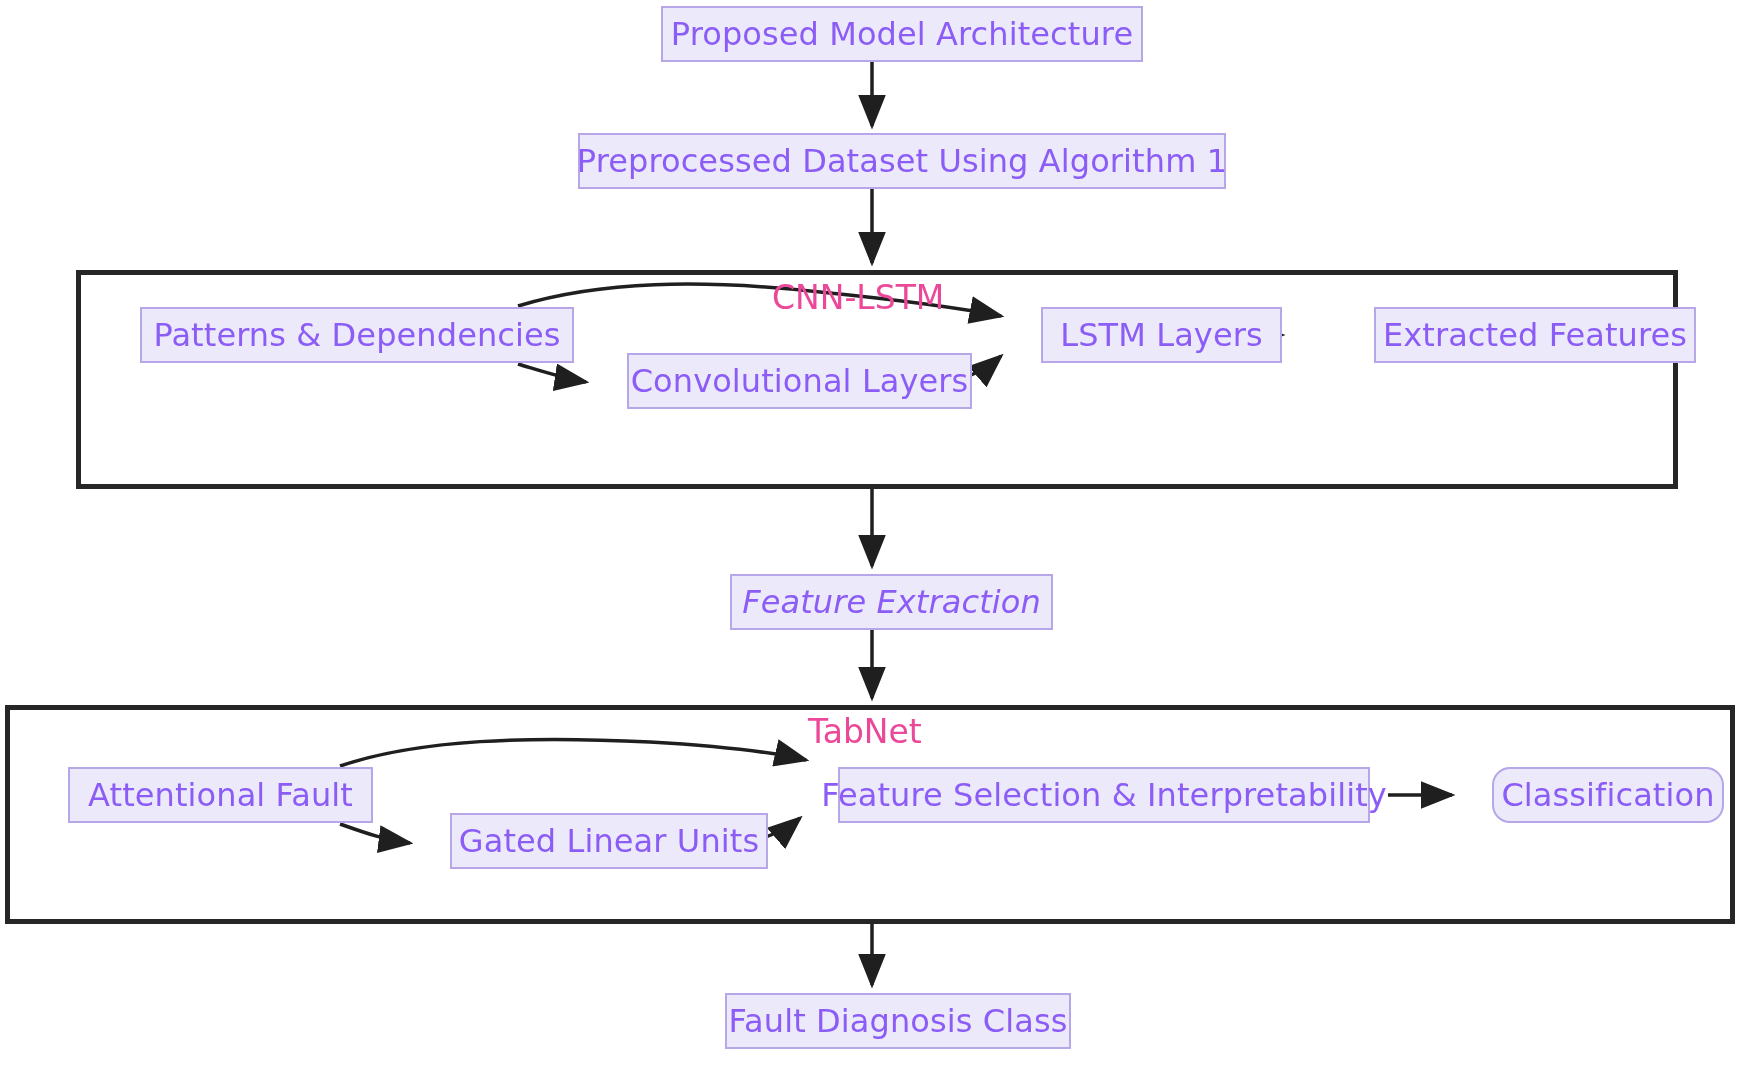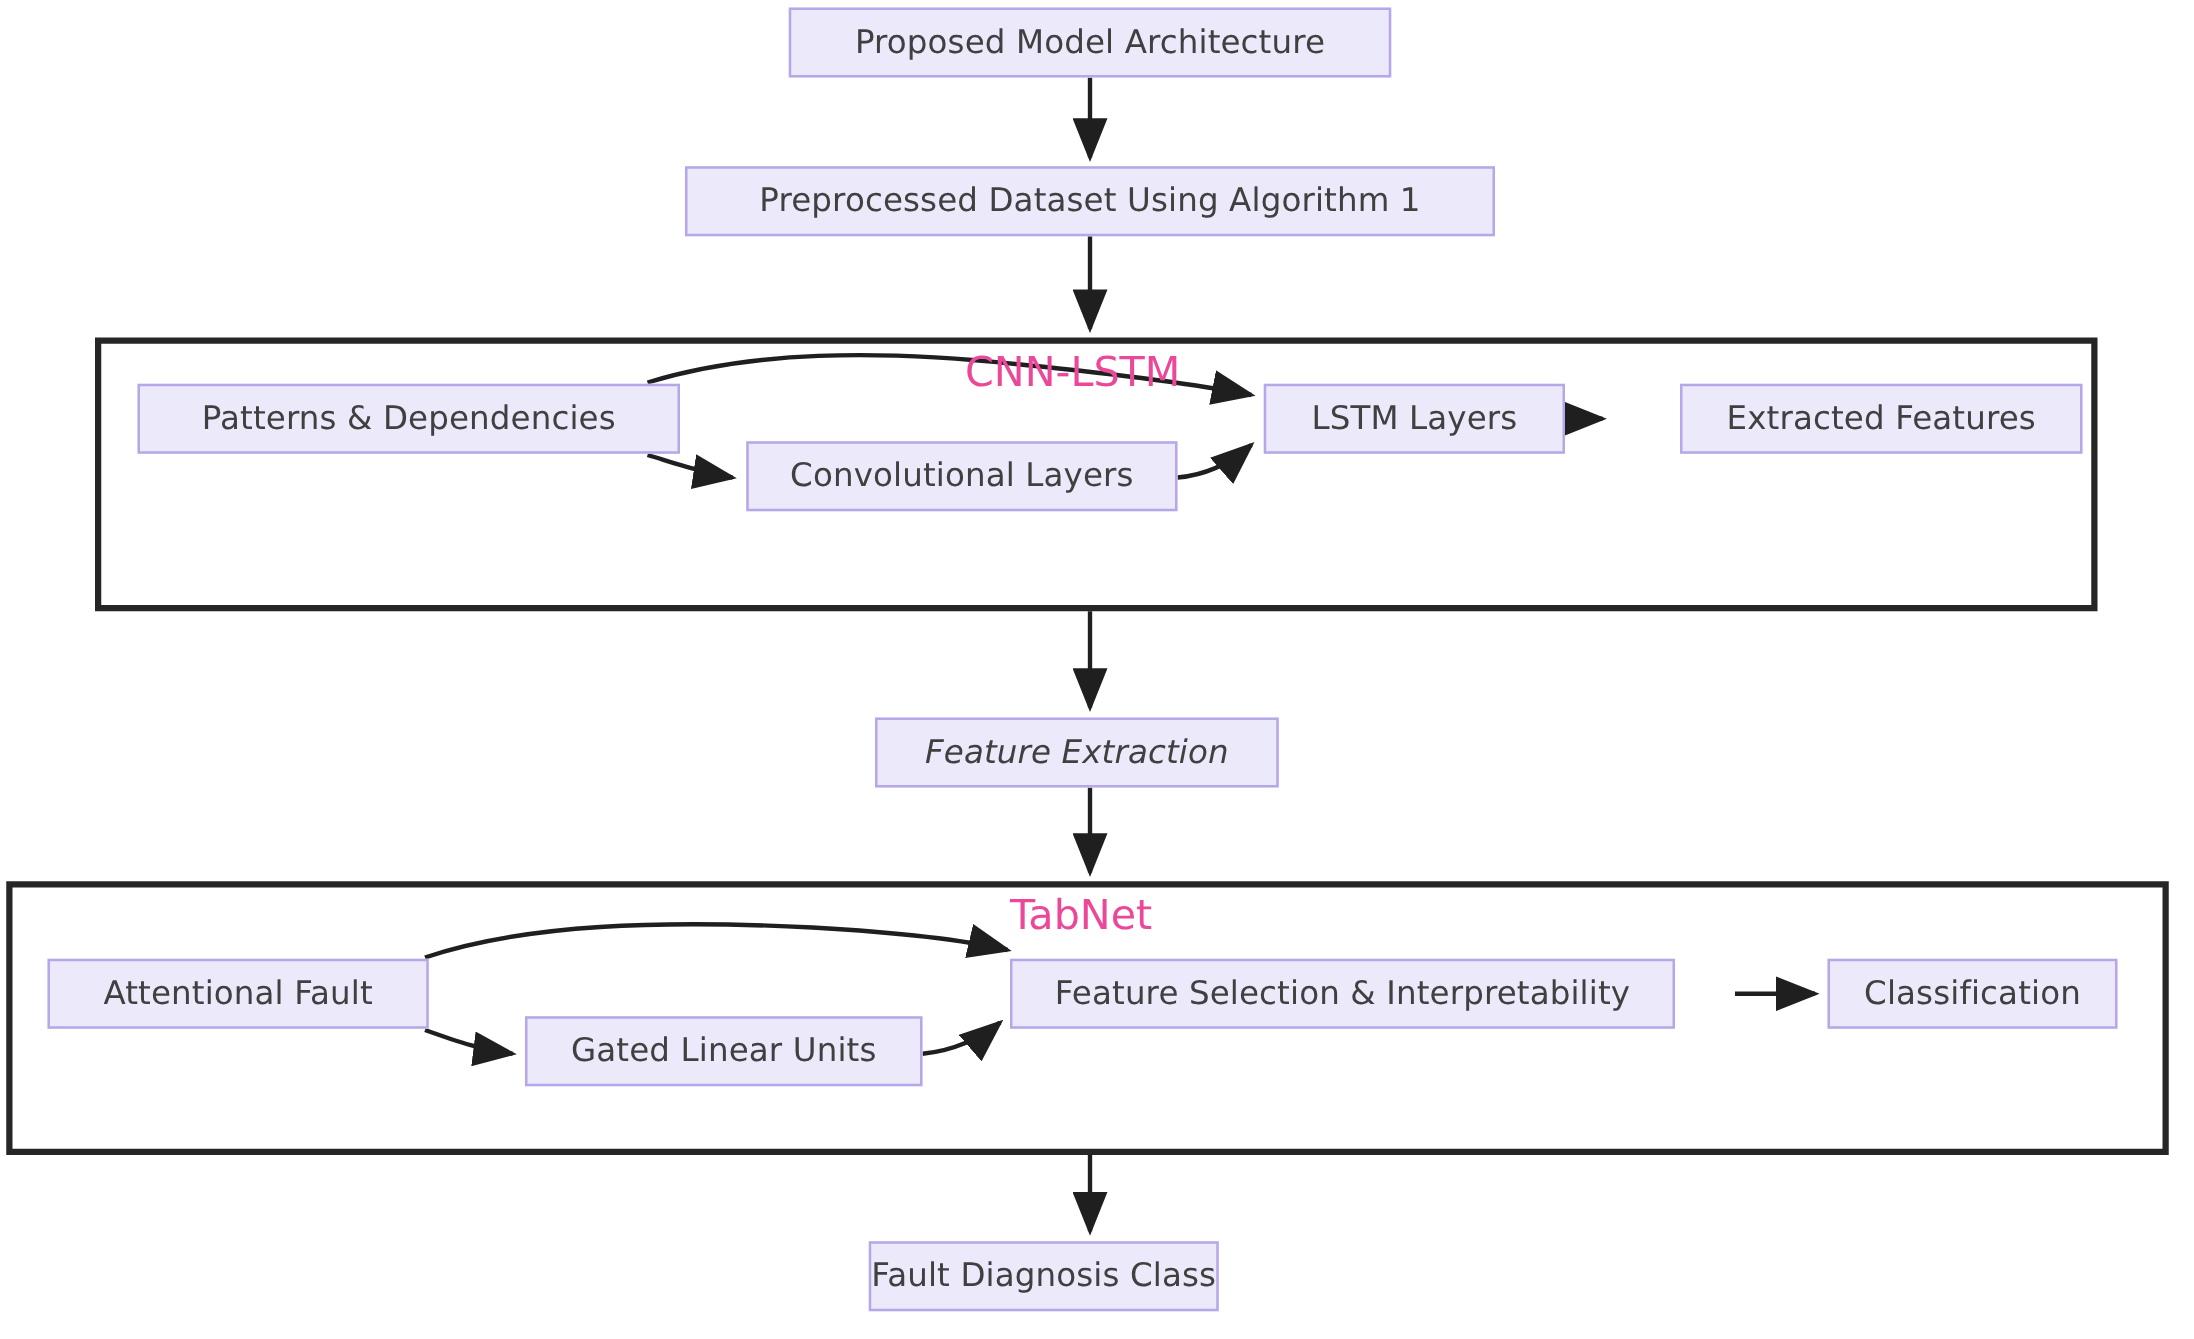--- a/index.html
+++ b/index.html
@@ -24,25 +24,26 @@
     pointer-events: none;
   }
   .node {
     position: absolute;
     box-sizing: border-box;
     background: #ECE9FB;
     border: 2px solid #B7A6E8;
     display: flex;
     align-items: center;
     justify-content: center;
-    color: #404040;
-    font-size: 26px;
+    color: #8b5cf6;
+    font-size: 32px;
     line-height: 1;
     white-space: nowrap;
     letter-spacing: 0.1px;
+    margin-left: 30px;
   }
   .cluster {
     position: absolute;
     box-sizing: border-box;
     background: transparent;
     border: 5px solid #262626;
   }
   .cluster-label {
     position: absolute;
     color: #ec4899;
@@ -136,17 +137,17 @@
   <div class="node" style="left:1344px; top:307px; width:322px; height:56px;">Extracted Features</div>
 
   <div class="node" style="left:700px; top:574px; width:323px; height:56px;font-style:italic;">Feature Extraction</div>
 
   <div class="node" style="left:38px; top:767px; width:305px; height:56px;">Attentional Fault</div>
 
   <div class="node" style="left:420px; top:813px; width:318px; height:56px;">Gated Linear Units</div>
 
   <div class="node" style="left:808px; top:767px; width:532px; height:56px;">Feature Selection &amp; Interpretability</div>
 
-  <div class="node" style="left:1462px; top:767px; width:232px; height:56px;">Classification</div>
+  <div class="node" style="left:1462px; top:767px; width:232px; height:56px;border-radius:18px;">Classification</div>
 
-  <div class="node" style="left:695px; top:993px; width:280px; height:56px;">Fault Diagnosis Class</div>
+  <div class="node" style="left:695px; top:993px; width:346px; height:56px;">Fault Diagnosis Class</div>
 
 </div>
 
 </body></html>

